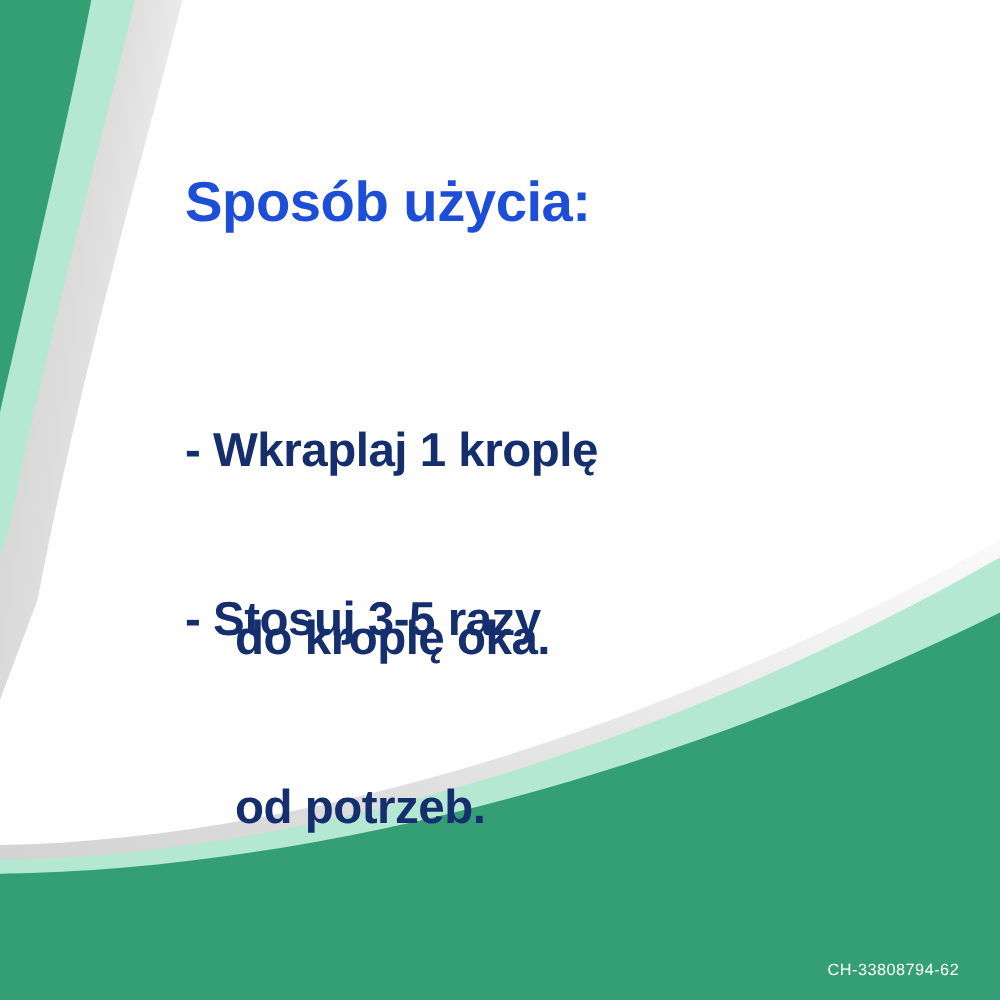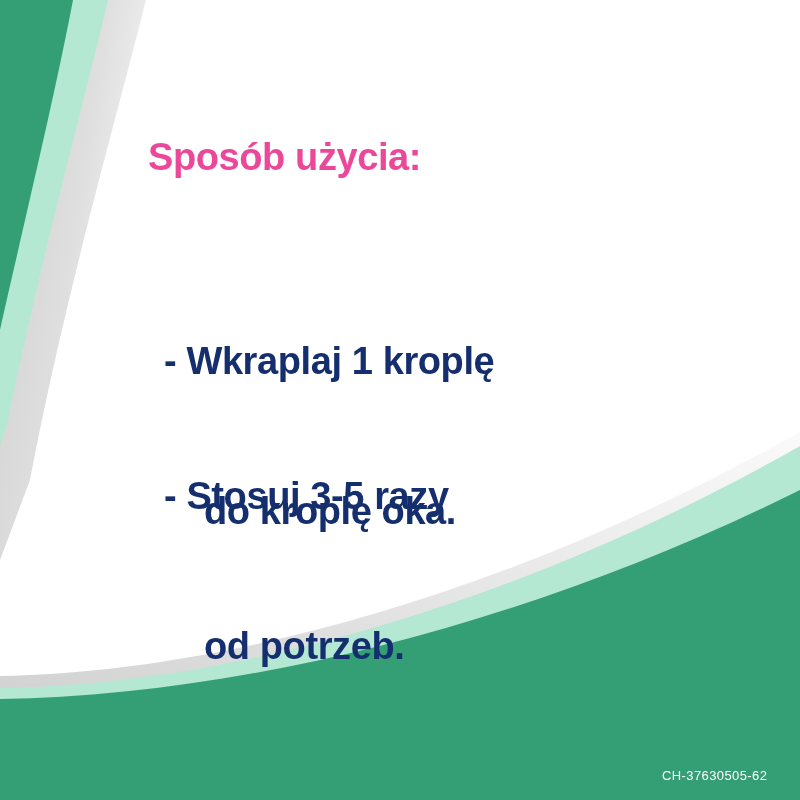--- a/index.html
+++ b/index.html
@@ -30,37 +30,36 @@
     position: absolute;
     left: 0;
     top: 0;
     width: 800px;
     height: 800px;
   }
   .heading {
     position: absolute;
     left: 148px;
     top: 136px;
-    font-size: 38px;
+    font-size: 45px;
     font-weight: bold;
     letter-spacing: -0.4px;
-    color: #ec4899;
+    color: #1d4ed8;
     white-space: nowrap;
     line-height: 1.15;
   }
   .bullet-block {
     position: absolute;
     left: 148px;
     color: #152f6e;
     font-size: 38px;
     font-weight: bold;
     letter-spacing: -0.4px;
     line-height: 50px;
     white-space: pre;
-    margin-left: 16px;
   }
   #bullet-1 { top: 236px; }
   #bullet-2 { top: 371px; }
   .bullet-line { display: block; }
   .bullet-line.indent { padding-left: 40px; }
   .code {
     position: absolute;
     left: 662px;
     top: 768px;
     font-size: 13px;
@@ -108,16 +107,16 @@
     <div class="bullet-block" id="bullet-1">
       <span class="bullet-line">- Wkraplaj 1 kroplę</span>
       <span class="bullet-line indent">do kroplę oka.</span>
     </div>
 
     <div class="bullet-block" id="bullet-2">
       <span class="bullet-line">- Stosuj 3-5 razy</span>
       <span class="bullet-line indent">od potrzeb.</span>
     </div>
 
-    <div class="code">CH-37630505-62</div>
+    <div class="code">CH-33808794-62</div>
 
   </div>
 </div>
 
 </body></html>

